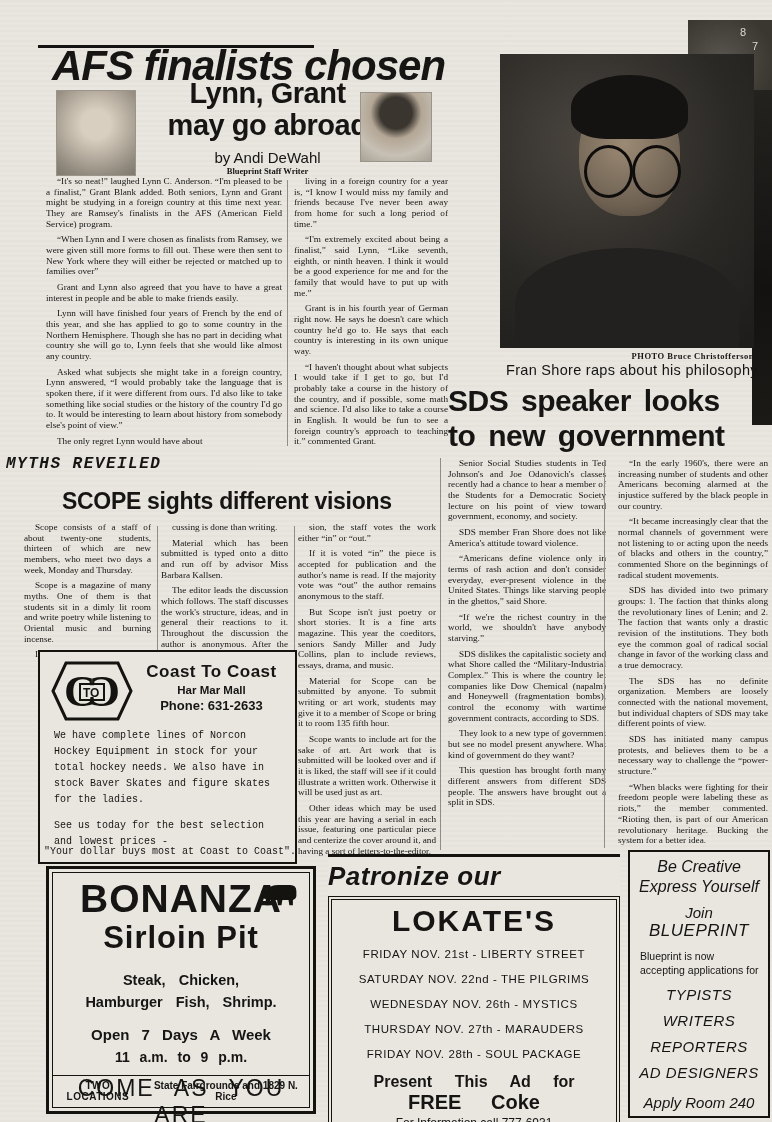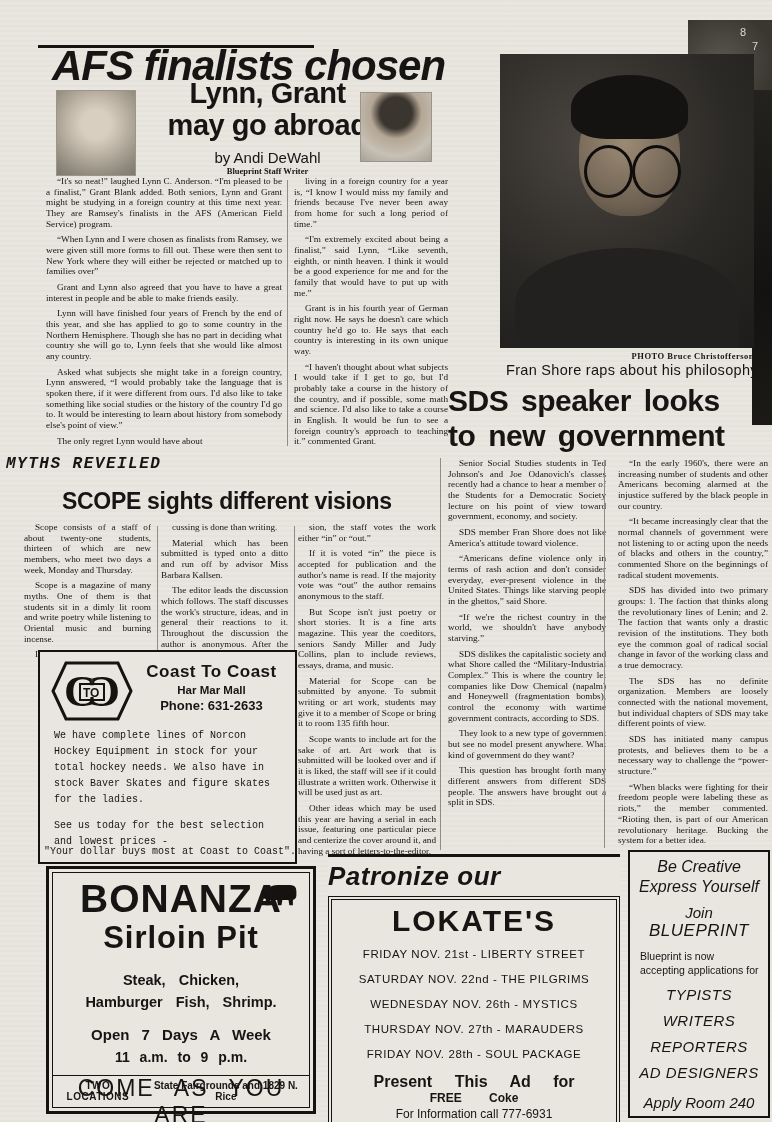--- a/index.html
+++ b/index.html
@@ -97,21 +97,21 @@
   .bon-foot{position:absolute;bottom:5px;left:0;width:100%;display:flex;justify-content:space-around;align-items:baseline;
      border-top:1px solid #14130f;padding-top:4px;box-sizing:border-box;}
   .bon-loc1{font-size:10px;font-weight:bold;letter-spacing:.5px;}
   .bon-loc2{font-size:10px;font-weight:bold;}
   
   .lokates{left:328px;top:896px;width:292px;height:270px;border:4px double #14130f;box-sizing:border-box;text-align:center;}
   .lok-name{font-size:30px;font-weight:bold;letter-spacing:2px;margin-top:4px;}
   .lok-events{margin-top:10px;}
   .lok-events p{margin:0 0 13px 0;font-size:11.5px;letter-spacing:.6px;}
   .lok-present{font-size:16px;font-weight:bold;word-spacing:18px;margin-top:2px;}
-  .lok-free{font-size:12px;font-weight:bold;word-spacing:24px;}
+  .lok-free{font-size:20px;font-weight:bold;word-spacing:24px;}
   .lok-info{font-size:12px;margin-top:2px;}
   
   .bpad{left:628px;top:850px;width:142px;height:268px;border:2.5px solid #14130f;box-sizing:border-box;
      text-align:center;font-style:italic;}
   .bp-l1{font-size:16px;margin-top:6px;}
   .bp-l2{font-size:16px;margin-top:2px;}
   .bp-join{font-size:15px;margin-top:8px;}
   .bp-name{font-size:17px;letter-spacing:.5px;}
   .bp-body{font-style:normal;font-size:10.5px;text-align:left;padding:8px 8px 0 10px;line-height:1.35;}
   .bp-roles p{margin:9px 0 0 0;font-size:15px;letter-spacing:.5px;}

